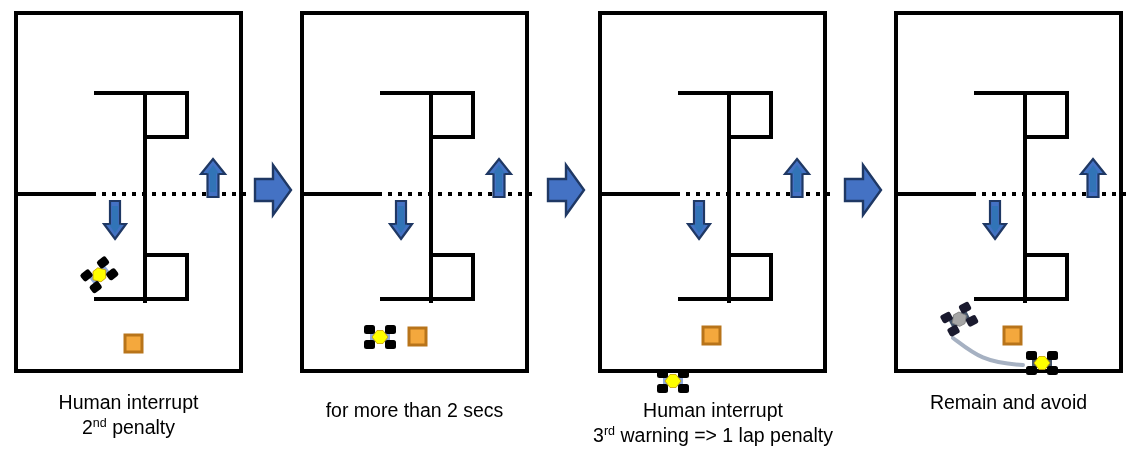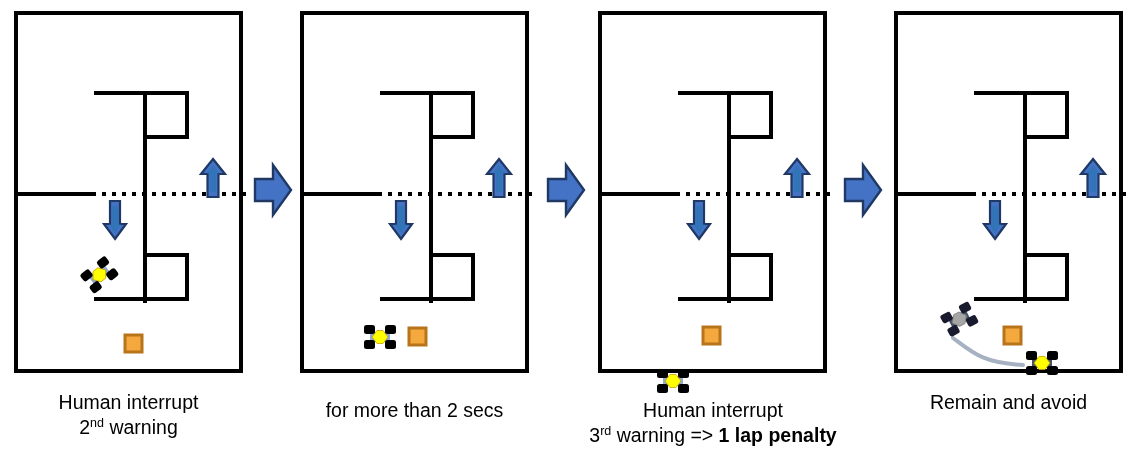--- a/index.html
+++ b/index.html
@@ -6,21 +6,21 @@
   body{width:1135px;height:457px;position:relative;overflow:hidden;
        font-family:"Liberation Sans","DejaVu Sans",sans-serif;}
   .stage{position:absolute;left:0;top:0;width:1135px;height:336px;}
 
   .panel{position:absolute;}
   .arena{position:absolute;left:0;top:0;border:4px solid #000000;box-sizing:border-box;background:#ffffff;}
 
   .caption{position:absolute;text-align:center;color:#000000;
            font-size:19.5px;line-height:25px;white-space:nowrap;}
   .caption .sup{font-size:12.5px;vertical-align:super;line-height:0;}
-  .caption .b{font-weight:bold;}
+  .caption .b{font-weight:normal;}
   .cap-line{display:block;}
 
   .flowarrow{position:absolute;}
 
   svg{display:block;overflow:visible;}
 </style>
 </head>
 <body>
 
 <div class="stage">
@@ -60,21 +60,21 @@
         </g>
 
         <g>
           <rect x="107" y="320" width="17" height="17" fill="#F4A83D" stroke="#B8741A" stroke-width="3"></rect>
         </g>
       </svg>
     </div>
   </div>
   <div class="caption" style="left:14px;top:390px;width:229px;">
     <span class="cap-line">Human interrupt</span>
-    <span class="cap-line"><span>2</span><span class="sup">nd</span><span> warning</span></span>
+    <span class="cap-line"><span>2</span><span class="sup">nd</span><span> penalty</span></span>
   </div>
 
   <div class="flowarrow" style="left:253px;top:161px;width:40px;height:58px;">
     <svg width="40" height="58" viewBox="0 0 40 58">
       <path d="M 2 18 L 20 18 L 20 4 L 38 29 L 20 54 L 20 40 L 2 40 Z" fill="#4472C4" stroke="#1F3864" stroke-width="2.4" stroke-linejoin="miter"></path>
     </svg>
   </div>
 
   <div class="panel" style="left:300px;top:11px;width:229px;height:362px;">
     <div class="arena" style="width:229px;height:362px;">

